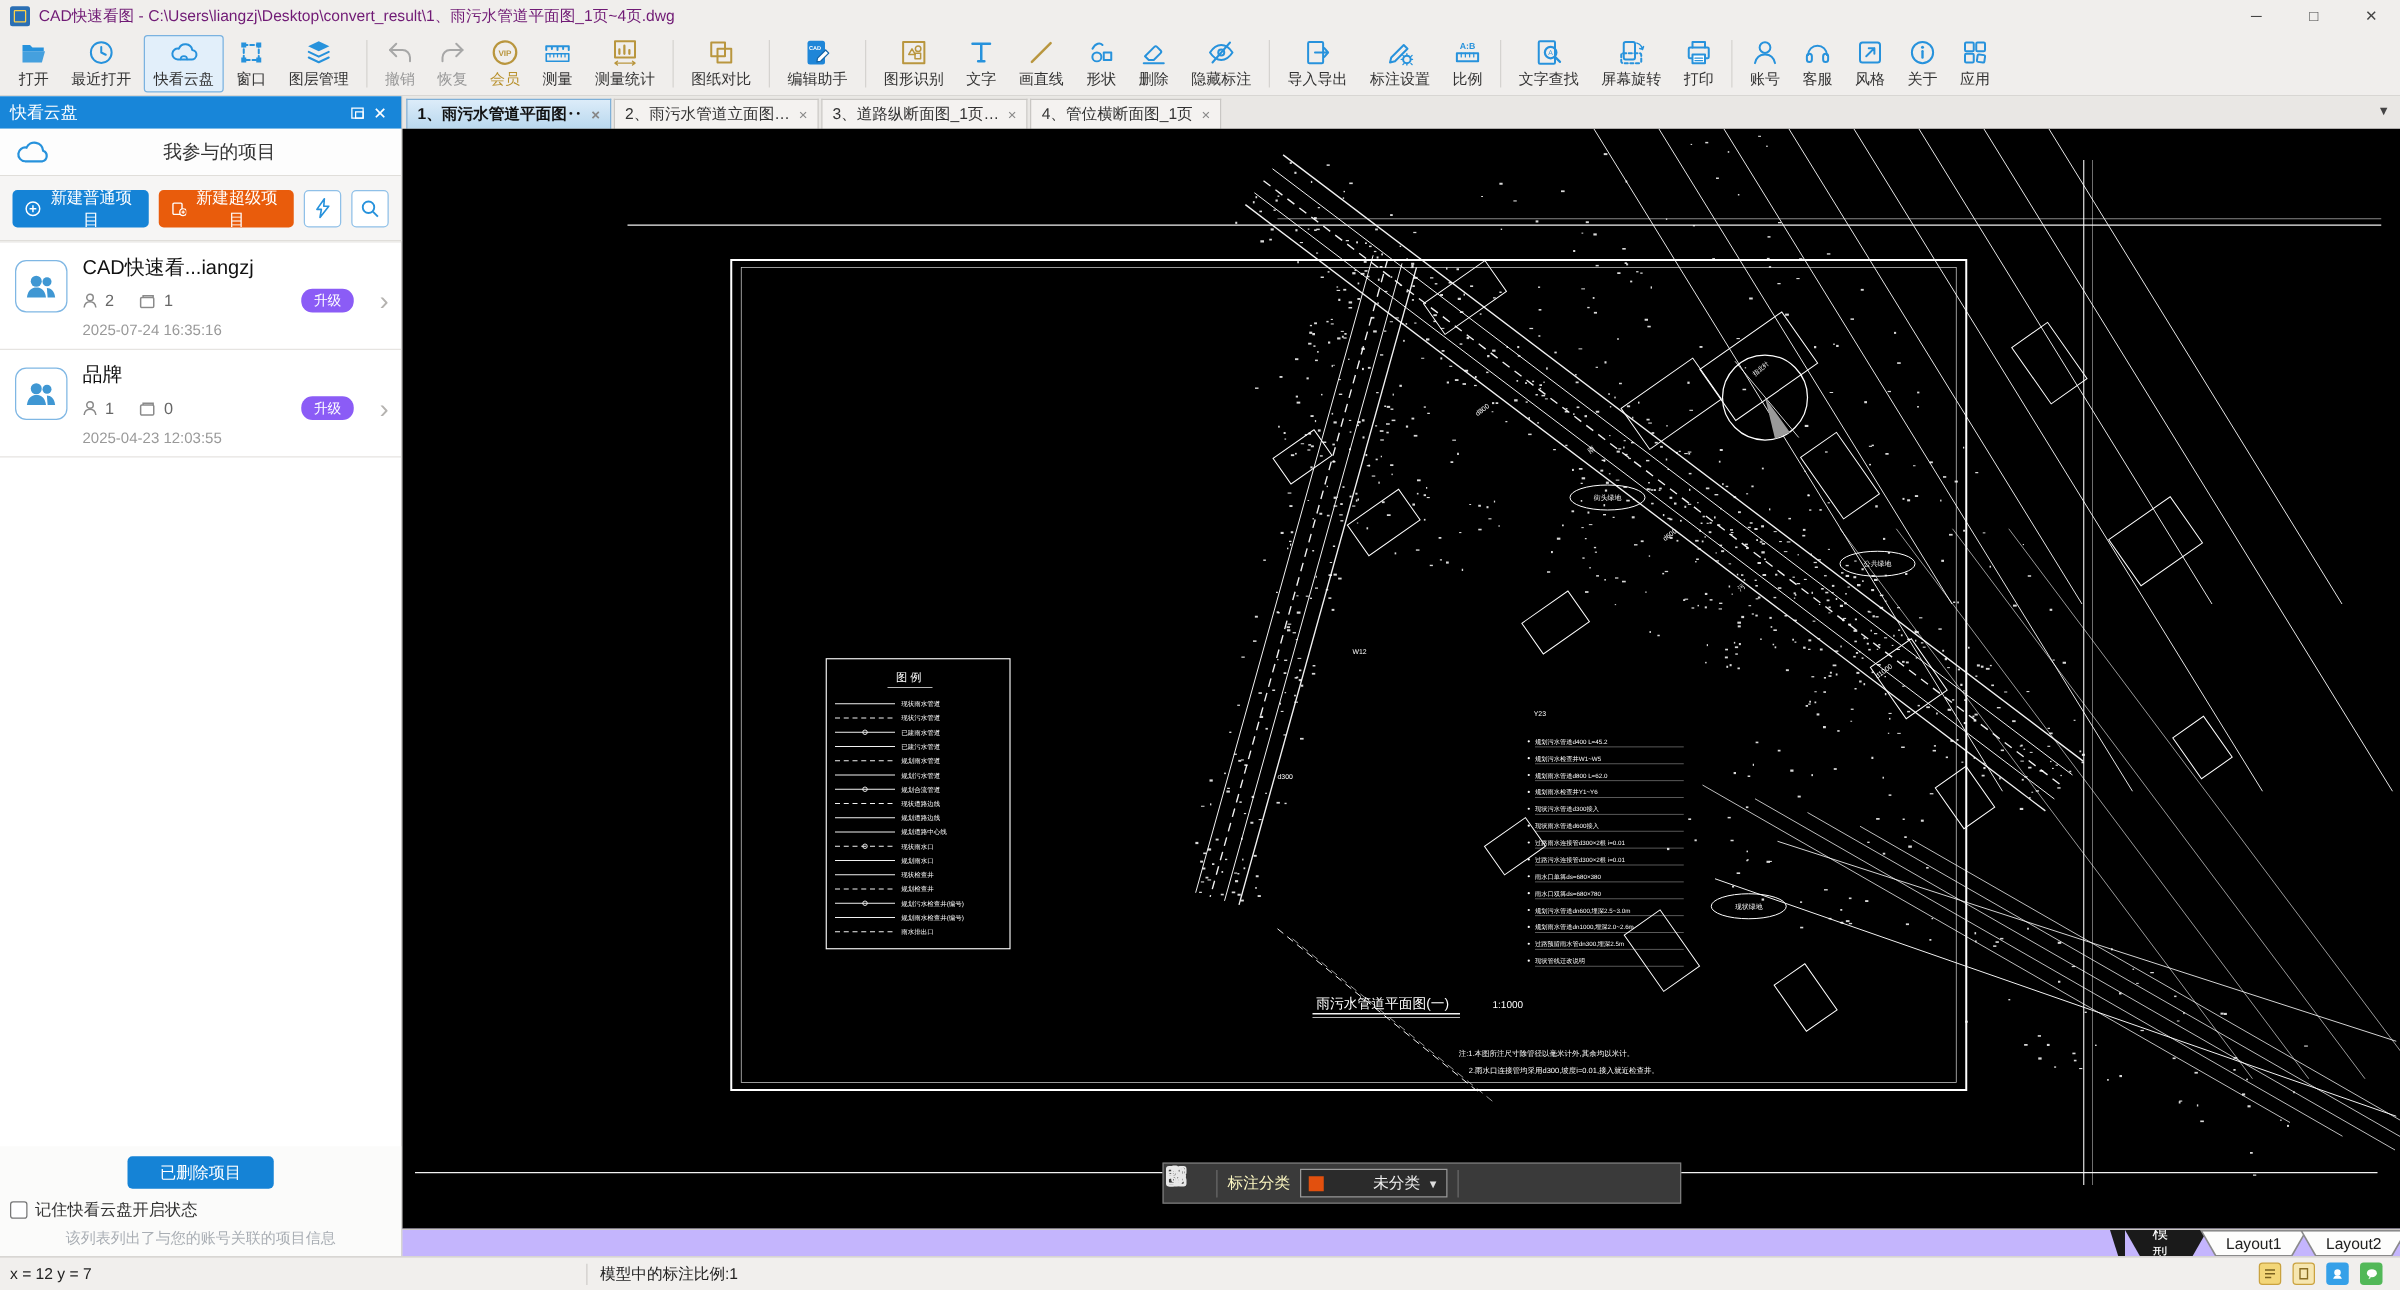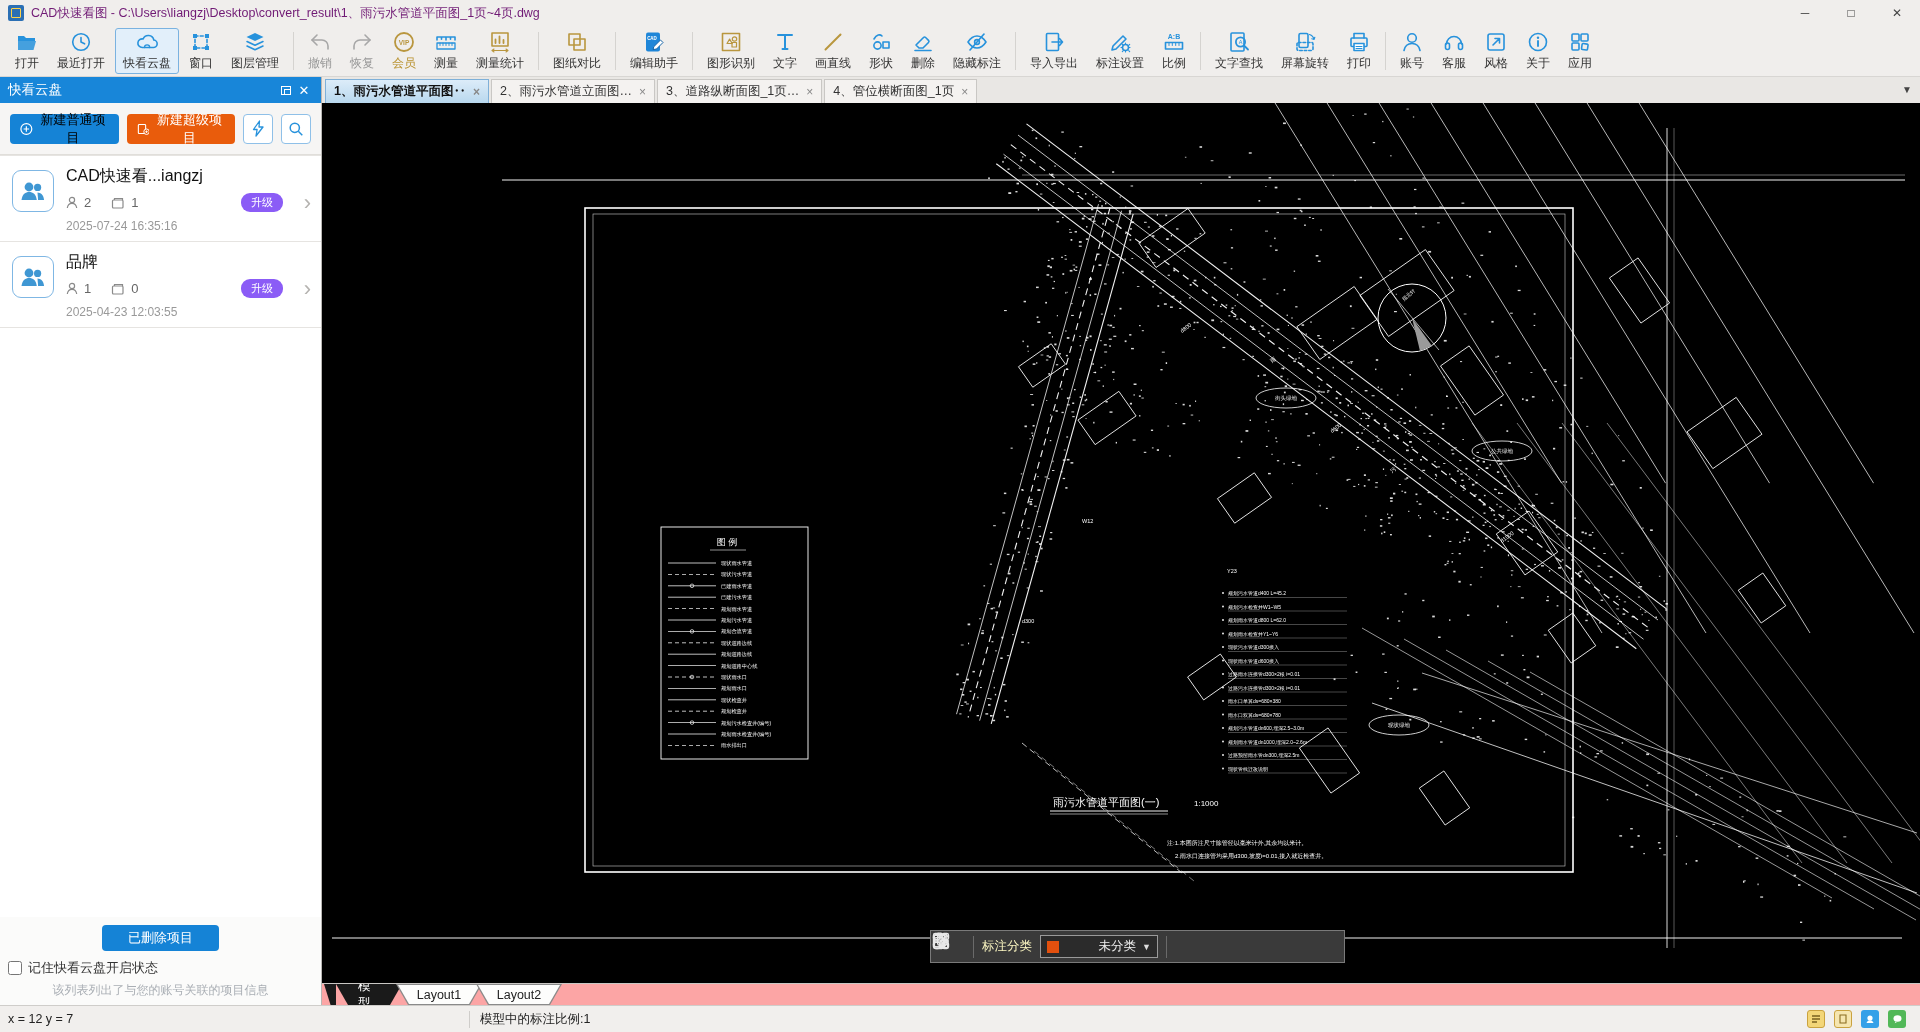--- a/index.html
+++ b/index.html
@@ -29,21 +29,21 @@
   
   .sidebar { width:322px; background:#fff; display:flex; flex-direction:column; border-right:1px solid #b9b7b4; }
   .panel-header { height:26px; background:#1886d9; color:#fff; display:flex; align-items:center; padding:0 8px; }
   .panel-title { font-size:13.5px; flex:1; }
   .ph-icon { width:18px; height:18px; display:flex; align-items:center; justify-content:center; color:#fff; cursor:pointer; font-size:13px;}
   .float-glyph{width:10px;height:9px;border:1.2px solid #fff;position:relative;}
   .float-glyph::after{content:"";position:absolute;left:2px;top:2px;width:5px;height:4px;border:1px solid #fff;}
   .section-row { height:38px; display:flex; align-items:center; border-bottom:1px solid #e0deda; background:#fdfdfd; padding:0 12px; }
   .section-row .sec-title { flex:1; text-align:center; font-size:15px; color:#333; }
   .actions-row { height:52px; background:#f6f5f4; border-bottom:1px solid #e0deda; display:flex; align-items:center; padding:0 10px; gap:8px; }
-  .btn-normal { background:#1583d6; color:#000000; border:none; border-radius:4px; height:30px; padding:0 10px; font-size:13px; display:flex; align-items:center; gap:5px; cursor:pointer; }
+  .btn-normal { background:#1583d6; color:#ffffff; border:none; border-radius:4px; height:30px; padding:0 10px; font-size:13px; display:flex; align-items:center; gap:5px; cursor:pointer; }
   .btn-super { background:#e95c0c; color:#fff; border:none; border-radius:4px; height:30px; padding:0 10px; font-size:13px; display:flex; align-items:center; gap:5px; cursor:pointer; }
   .btn-square { width:30px; height:30px; border:1px solid #8fc0e8; background:#fff; border-radius:4px; display:flex; align-items:center; justify-content:center; cursor:pointer; flex:0 0 auto;}
   .projects { flex:1; overflow:hidden; }
   .project-card { border-bottom:1px solid #e6e4e1; padding:10px 12px 8px 12px; position:relative; cursor:pointer; }
   .project-card:first-child{border-top:1px solid #e6e4e1;}
   .pc-row { display:flex; gap:12px; }
   .pc-avatar { width:42px; height:42px; border:1.5px solid #7fb7e4; border-radius:9px; display:flex; align-items:center; justify-content:center; margin-top:4px; flex:0 0 auto;}
   .pc-body { flex:1; min-width:0; }
   .pc-title { font-size:16px; color:#111; margin-bottom:6px; white-space:nowrap; overflow:hidden; }
   .pc-meta { display:flex; align-items:center; gap:6px; font-size:13px; color:#666; margin-bottom:7px; }
@@ -72,21 +72,21 @@
   .anno-bar { position:absolute; left:608px; top:827px; width:415px; height:33px; background:#3a3a3a; border:1px solid #7a7a7a; display:flex; align-items:center; padding:0 8px; gap:8px; }
   .anno-label { color:#fef9c3; font-size:12.5px; white-space:nowrap; }
   .anno-sep { width:1px; height:22px; background:#6a6a6a; }
   .anno-dd { width:118px; height:23px; background:#2b2b2b; border:1px solid #9a9a9a; display:flex; align-items:center; padding:0 6px; gap:6px; cursor:pointer;text-align:right; }
   .anno-swatch { width:12px; height:12px; background:#e2500e; flex:0 0 auto; }
   .anno-dd-text { color:#f0f0f0; font-size:12.5px; flex:1; }
   .anno-caret { color:#ddd; font-size:9px; }
   .anno-btn { width:26px; height:26px; display:flex; align-items:center; justify-content:center; cursor:pointer; }
 
   
-  .layout-tabs { height:22px; background:#fca5a5; border-top:1px solid #c9c7c4; display:flex; align-items:stretch; padding-left:2px; position:relative; }
+  .layout-tabs { height:22px; background:#c4b5fd; border-top:1px solid #c9c7c4; display:flex; align-items:stretch; padding-left:18px; position:relative;justify-content:flex-end; }
   .lt-wedge { width:12px; background:#1a1a1a; clip-path:polygon(0 0,100% 0,100% 100%,55% 100%); }
   .ltab { position:relative; margin-right:-6px; cursor:pointer; }
   .ltab .shape { height:100%; display:flex; align-items:center; justify-content:center; font-size:12.5px; padding:0 22px; clip-path:polygon(0 0,100% 0,calc(100% - 12px) 100%,12px 100%); }
   .ltab.active .shape { background:#1a1a1a; color:#fff; }
   .ltab:not(.active) .shape { background:#8a8a8a; color:#222; }
   .ltab:not(.active) .shape .inner { position:absolute; inset:1px; background:#fdfdfc; clip-path:polygon(1px 0,calc(100% - 1px) 0,calc(100% - 12px) 100%,12px 100%); display:flex; align-items:center; justify-content:center; font-size:12.5px; color:#222; }
 
   
   .statusbar { height:27px; background:#f1efed; border-top:1px solid #cfcdca; display:flex; align-items:center; position:relative; font-size:12.5px; color:#222; }
   .sb-coords { padding-left:8px; width:469px; }
@@ -400,20 +400,26 @@
 
 <div class="main">
 
   <aside class="sidebar">
     <div class="panel-header">
       <span class="panel-title">快看云盘</span>
       <span class="ph-icon">
           <span class="float-glyph"></span>
         </span>
       <span class="ph-icon">✕</span>
+    </div>
+    <div class="section-row">
+      <svg width="30" height="22" viewBox="0 0 30 22">
+        <path d="M8 18a5.5 5.5 0 1 1 1.2-10.9A7 7 0 0 1 22.5 9.6 4.4 4.4 0 0 1 22 18z" fill="none" stroke="#2792dc" stroke-width="1.8"></path>
+      </svg>
+      <span class="sec-title">我参与的项目</span>
     </div>
     <div class="actions-row">
       <button class="btn-normal">
         <svg width="14" height="14" viewBox="0 0 14 14">
             <circle cx="7" cy="7" r="6" fill="none" stroke="#fff" stroke-width="1.3"></circle>
             <path d="M7 4v6M4 7h6" stroke="#fff" stroke-width="1.3"></path>
           </svg>
         <span>新建普通项目</span>
       </button>
       <button class="btn-super">

